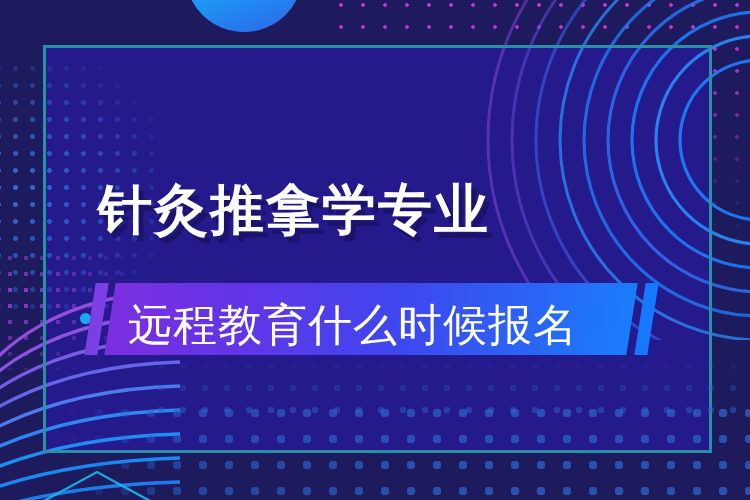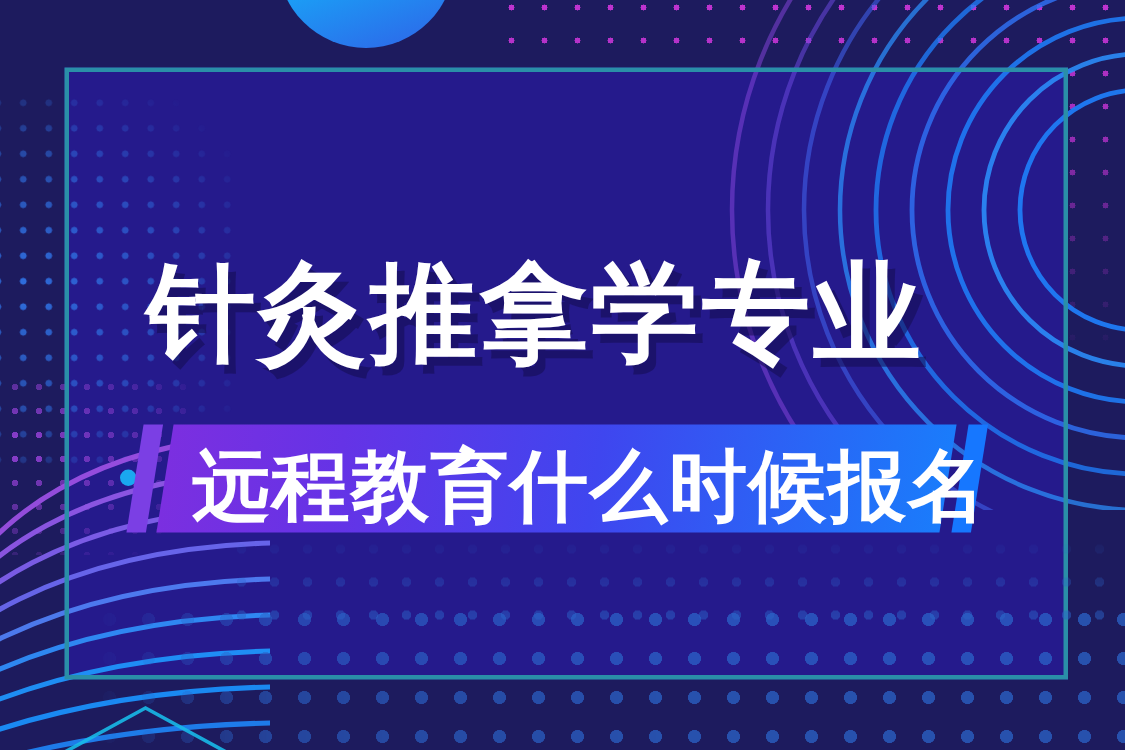--- a/index.html
+++ b/index.html
@@ -83,21 +83,21 @@
   
   .rings-right{left:430px;top:-60px;width:420px;height:400px;}
   .rings-left{left:-260px;top:280px;width:440px;height:260px;}
 
   
   .chevron{left:42px;top:466px;width:110px;height:40px;}
 
   
   .title{
     position:absolute;left:98px;top:163px;
-    font-size:72px;line-height:92px;
+    font-size:54px;line-height:92px;
     font-weight:700;color:#ffffff;letter-spacing:2px;
     white-space:nowrap;
     text-shadow:5px 6px 0 rgba(20,12,80,.55);
     font-family:"Liberation Sans","DejaVu Sans",sans-serif;
   }
 
   
   .sub-wrap{position:absolute;left:88px;top:283px;width:580px;height:72px;}
   .sub-slim{
     position:absolute;top:0;width:13px;height:72px;
@@ -107,21 +107,21 @@
   .sub-slim.left{left:2px;background:#7b3fe4;}
   .sub-slim.right{left:552px;background:#1677ff;}
   .sub-bar{
     position:absolute;left:22px;top:0;width:522px;height:72px;
     background:linear-gradient(90deg,#7b2fe0 0%,#6533e6 22%,#3f46ef 55%,#1a7cfb 100%);
     transform:skewX(-9deg);
   }
   .sub-text{
     position:absolute;left:40px;top:0;width:520px;height:84px;
     display:flex;align-items:center;
-    font-size:52px;font-weight:700;color:#ffffff;letter-spacing:1px;
+    font-size:44px;font-weight:400;color:#ffffff;letter-spacing:1px;
     white-space:nowrap;
     font-family:"Liberation Sans","DejaVu Sans",sans-serif;
   }
 </style>
 </head>
 <body>
 
 <div class="banner">
 
   <div class="layer dots-magenta"></div>

